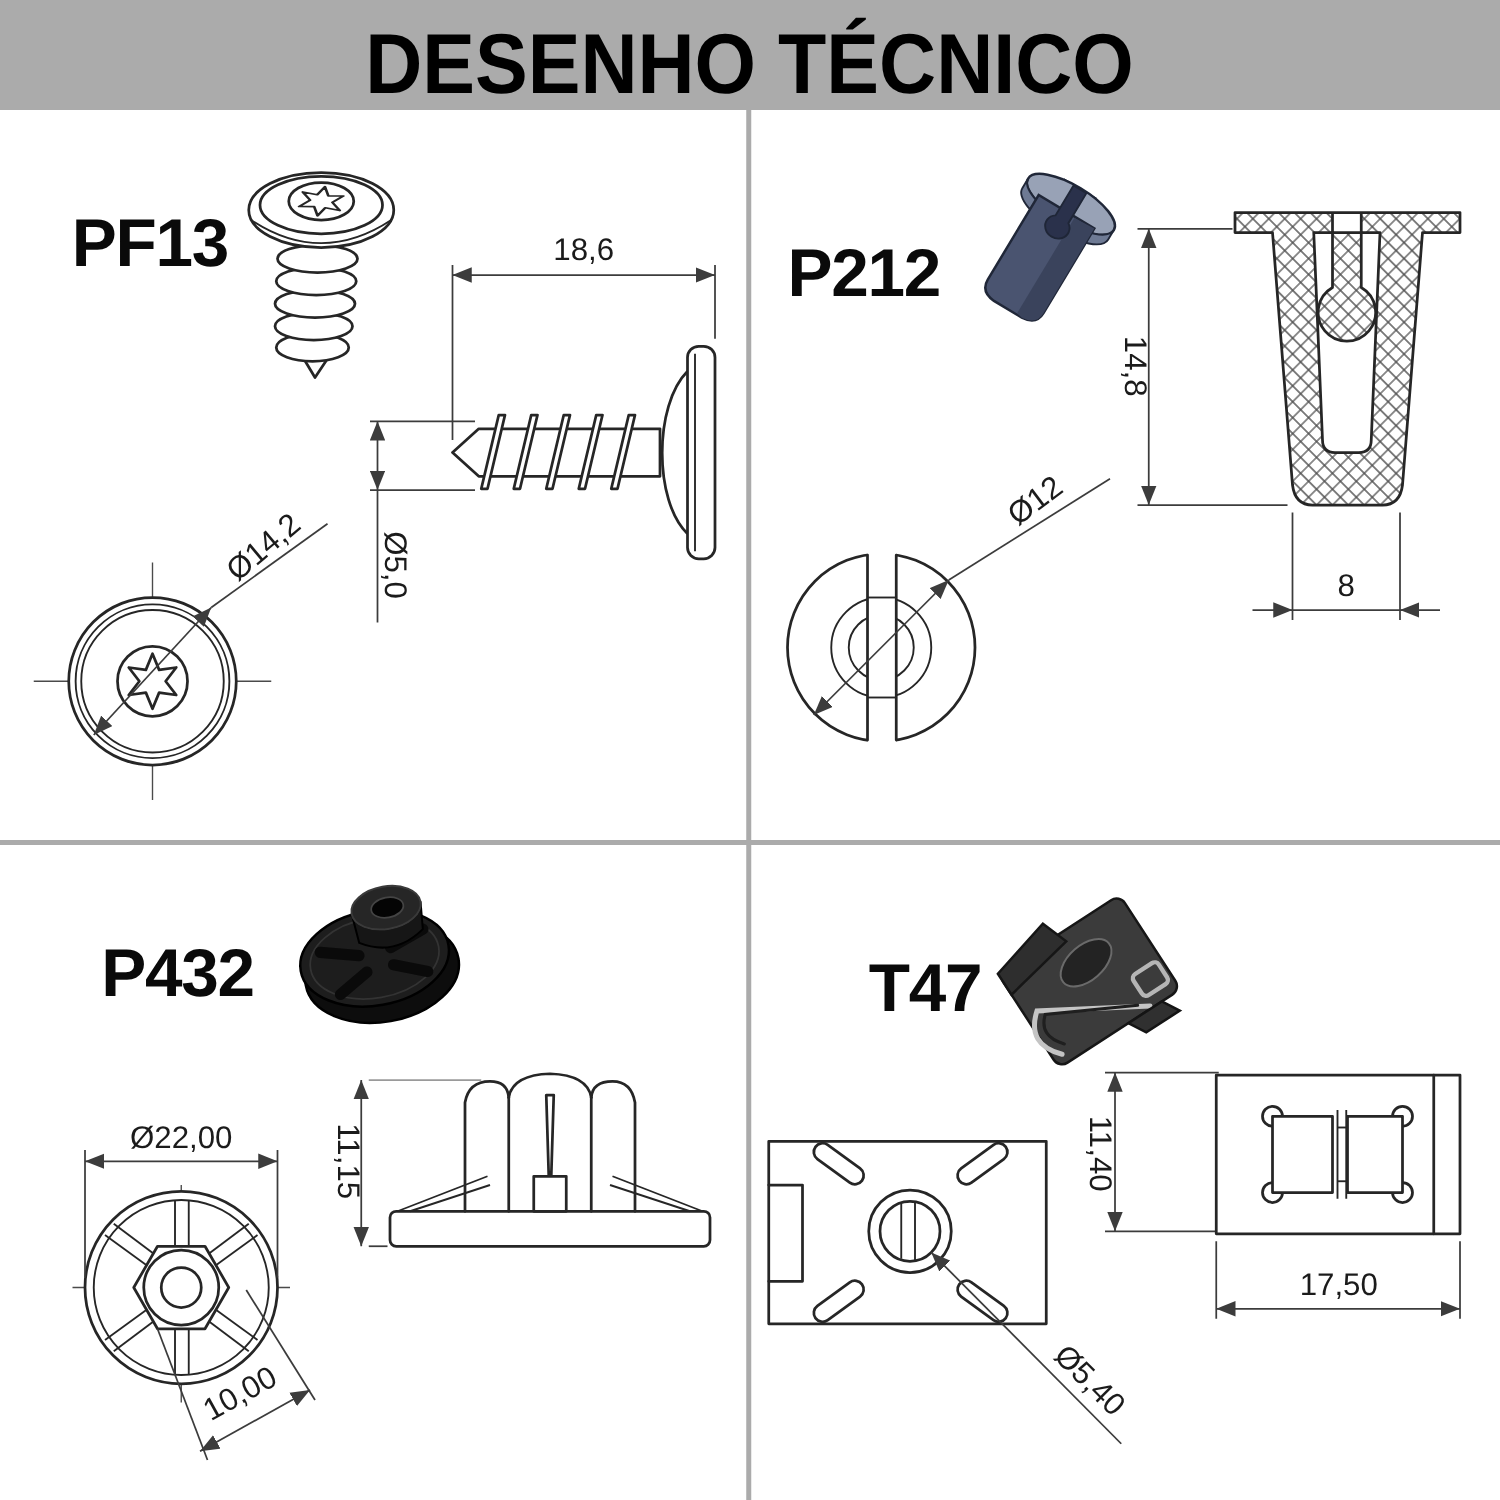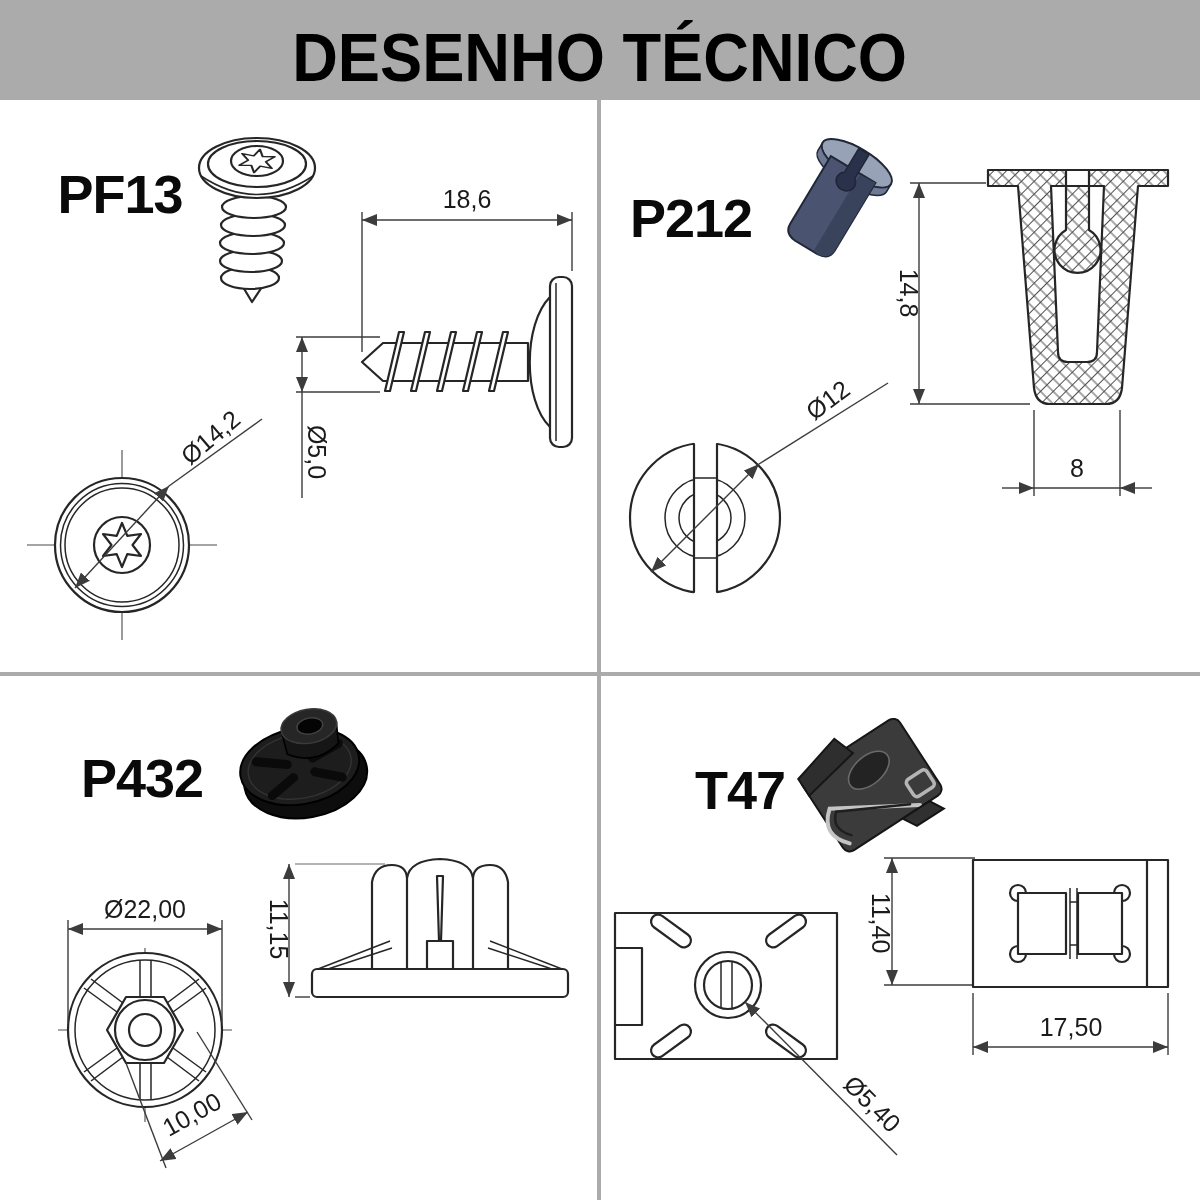--- a/index.html
+++ b/index.html
@@ -1,18 +1,18 @@
 <!DOCTYPE html>
 <html><head>
 <meta charset="utf-8">
 <style>
   html,body{margin:0;padding:0;background:#ffffff;}
   .canvas{position:relative;width:1200px;height:1200px;background:#ffffff;overflow:hidden;
           font-family:"Liberation Sans",sans-serif;}
-  .header{position:absolute;left:0;top:0;width:1200px;height:100px;background:#ababab;
+  .header{position:absolute;left:0;top:0;width:1200px;height:88px;background:#ababab;
           display:flex;align-items:center;justify-content:center;}
   .header .title{font-weight:800;font-size:68px;letter-spacing:0px;color:#000;
           transform:scaleX(.93);white-space:nowrap;padding-top:14px;}
   .vdiv{position:absolute;left:597px;top:88px;width:4px;height:1112px;background:#ababab;}
   .hdiv{position:absolute;left:0;top:672px;width:1200px;height:4px;background:#ababab;}
   svg{position:absolute;}
   svg text{font-family:"Liberation Sans",sans-serif;fill:#1b1b1b;font-size:25px;}
   svg text.lbl{font-size:54px;font-weight:900;fill:#0a0a0a;letter-spacing:-1px;}
   .ln{stroke:#262626;stroke-width:2.2;fill:none;stroke-linejoin:round;stroke-linecap:round;}
   .lnw{stroke:#262626;stroke-width:2.2;fill:#ffffff;stroke-linejoin:round;}

